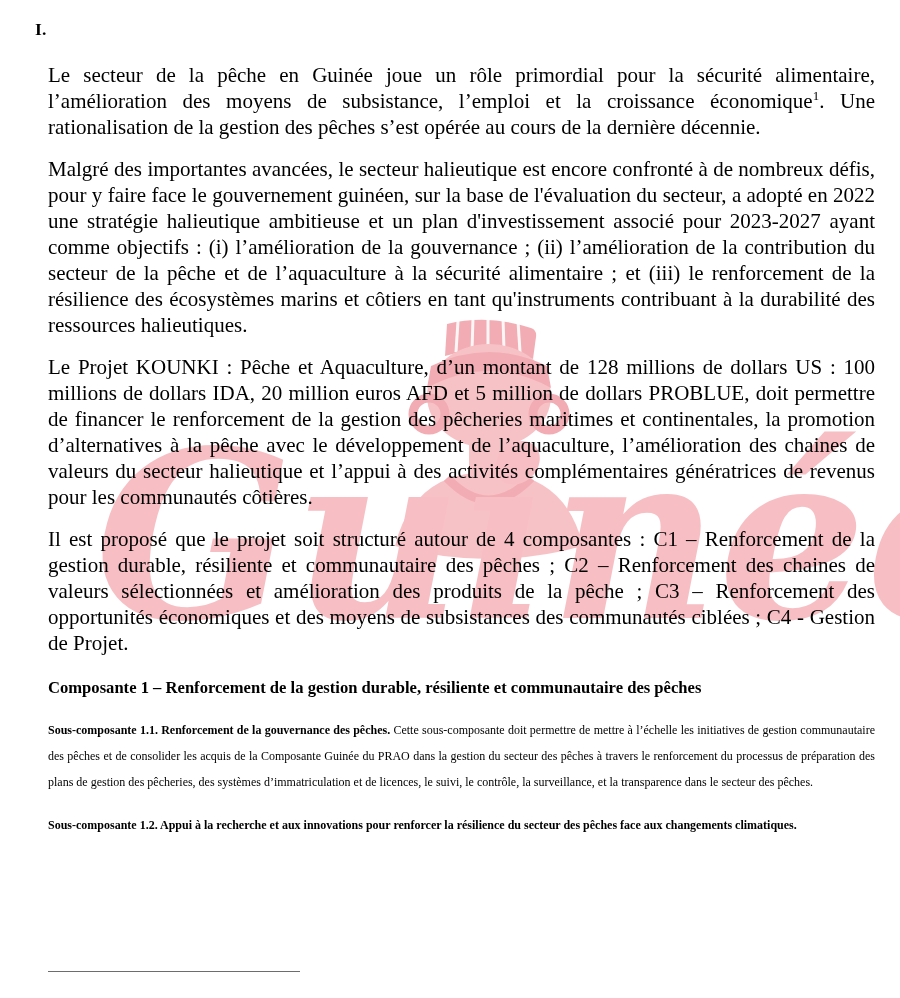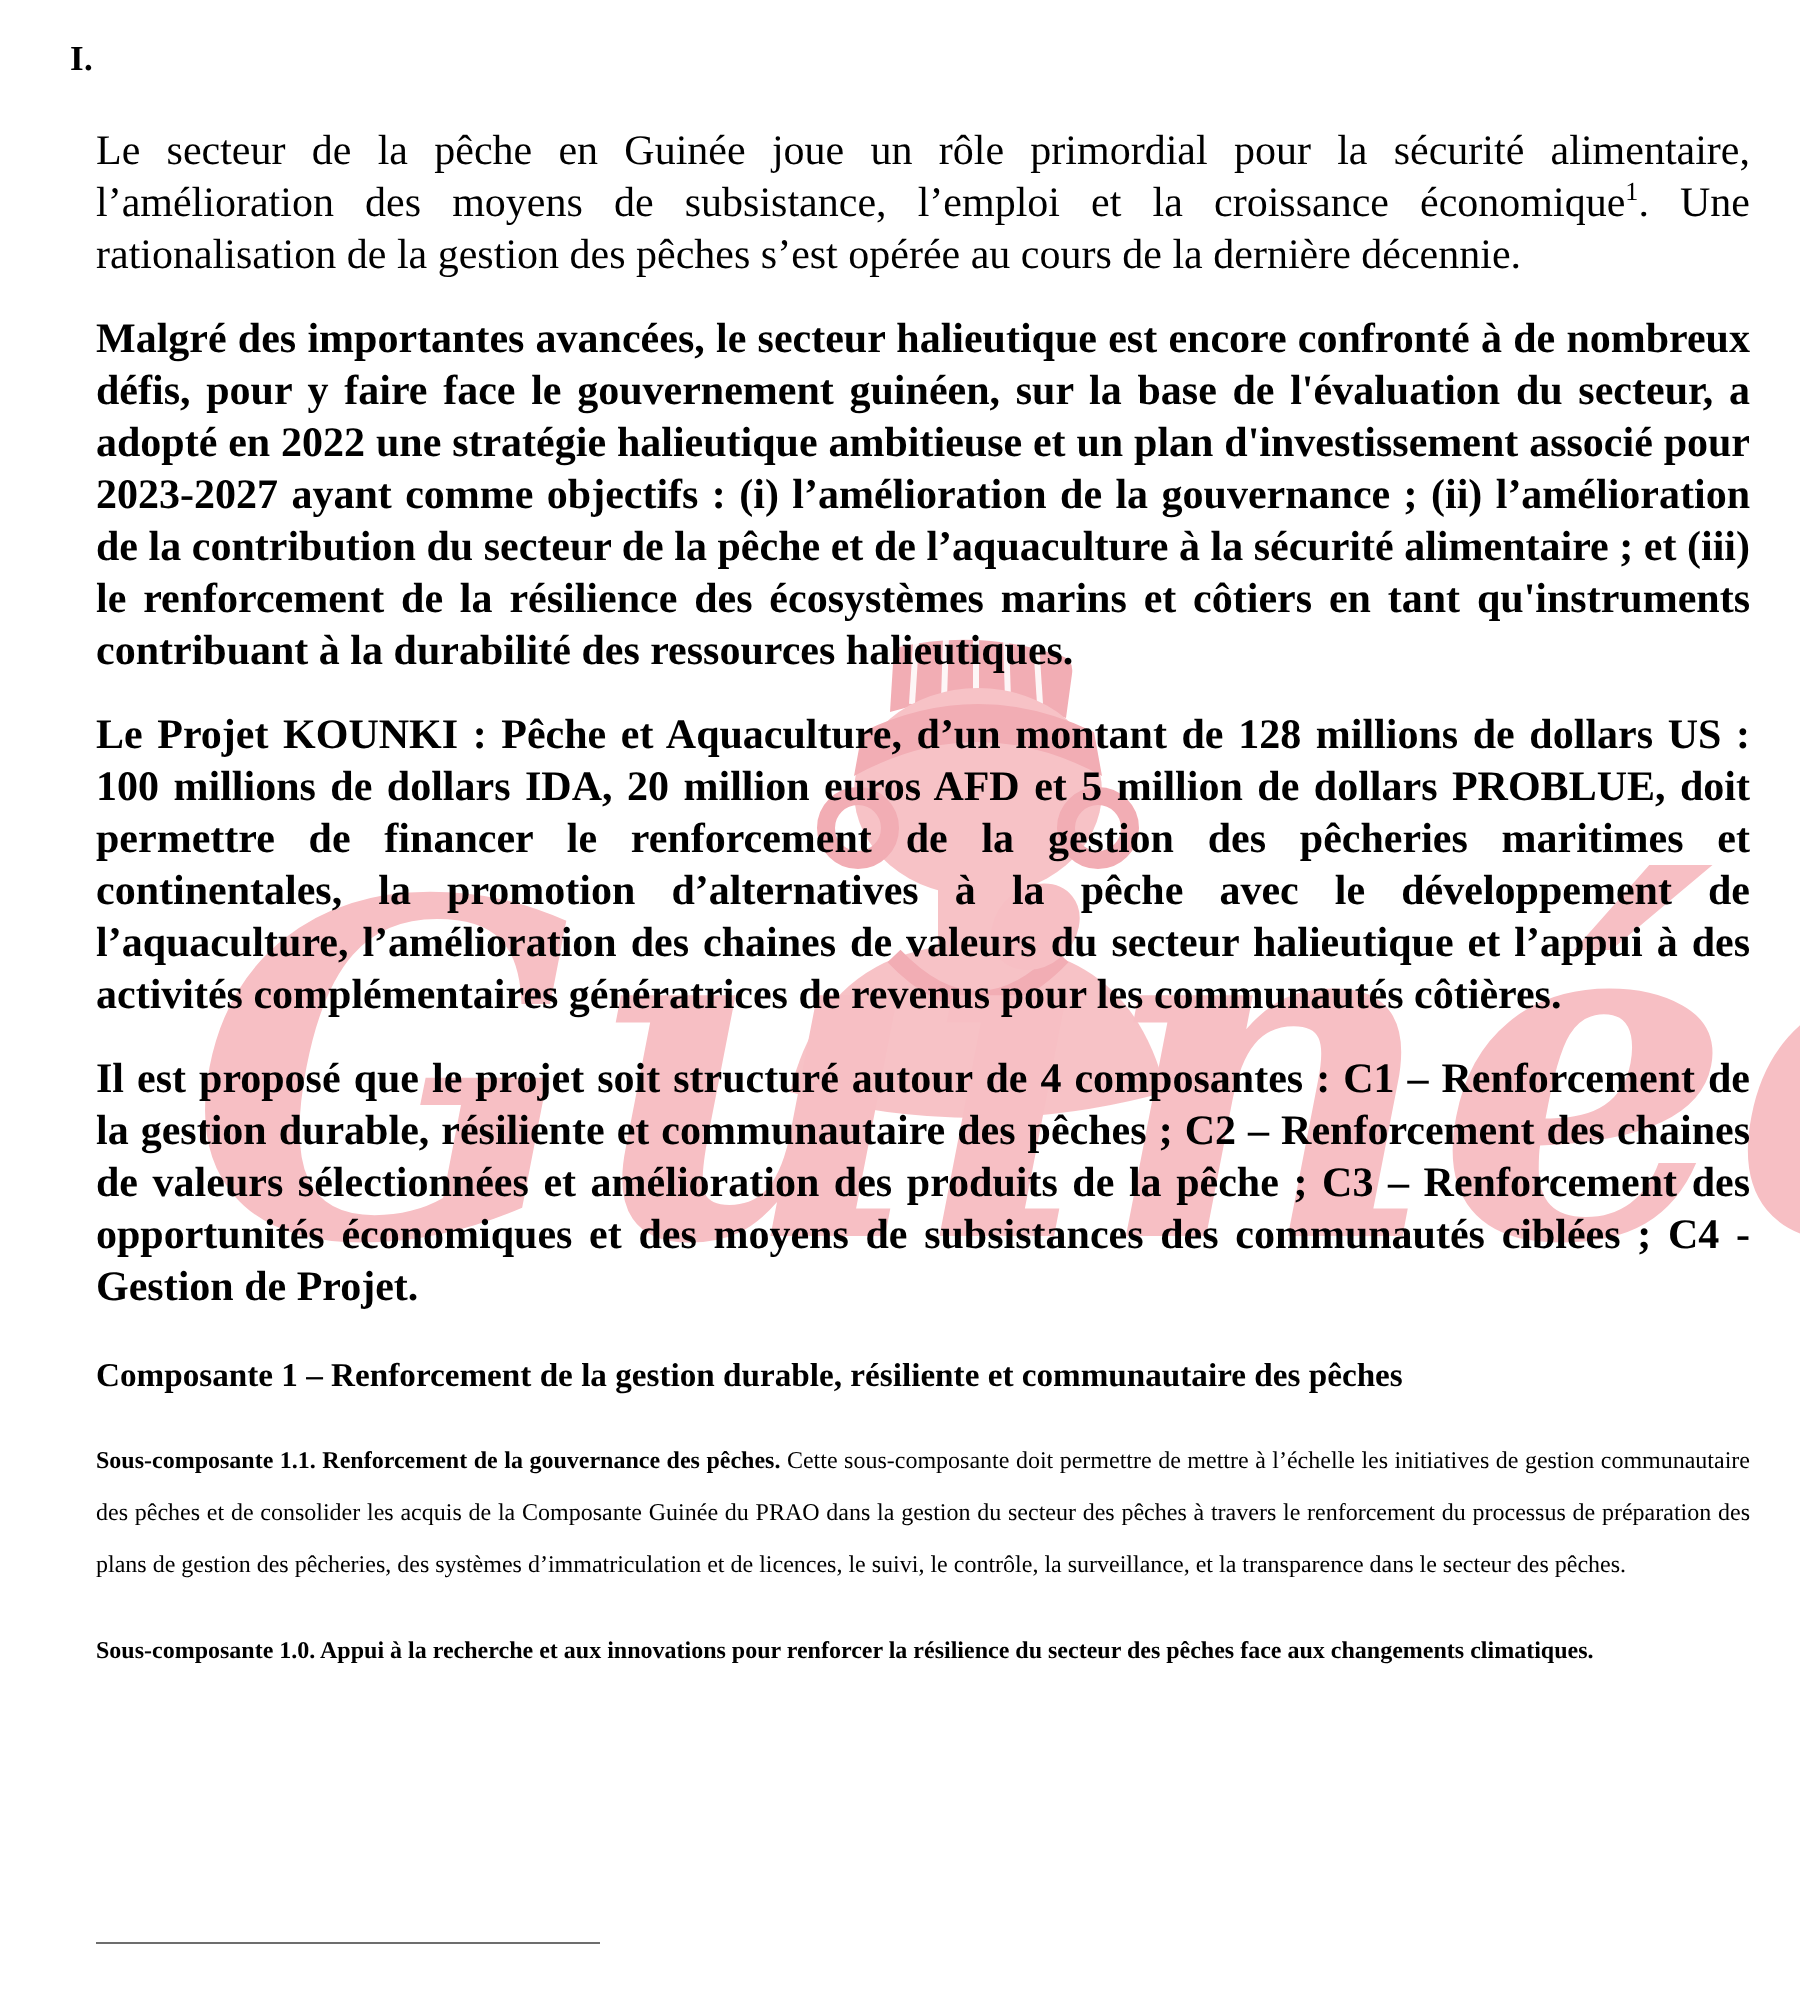--- a/index.html
+++ b/index.html
@@ -76,21 +76,21 @@
     padding: 0;
     font-size: 21px;
     line-height: 26px;
     text-align: justify;
     text-justify: inter-word;
     margin-left: 48px;
     margin-right: 25px;
     hyphens: none;
   }
   .para.first-body { margin-top: 20px; }
-  .para + .para { margin-top: 15px; font-weight: bold; }
+  .para + .para { margin-top: 15px; }
 
   .sup {
     font-size: 0.62em;
     vertical-align: super;
     line-height: 0;
   }
 
   .section-heading {
     margin: 0;
     margin-left: 48px;
@@ -173,19 +173,19 @@
     <p class="para">Malgré des importantes avancées, le secteur halieutique est encore confronté à de nombreux défis, pour y faire face le gouvernement guinéen, sur la base de l'évaluation du secteur, a adopté en 2022 une stratégie halieutique ambitieuse et un plan d'investissement associé pour 2023-2027 ayant comme objectifs : (i) l’amélioration de la gouvernance ; (ii) l’amélioration de la contribution du secteur de la pêche et de l’aquaculture à la sécurité alimentaire ; et (iii) le renforcement de la résilience des écosystèmes marins et côtiers en tant qu'instruments contribuant à la durabilité des ressources halieutiques.</p>
 
     <p class="para">Le Projet KOUNKI : Pêche et Aquaculture, d’un montant de 128 millions de dollars US : 100 millions de dollars IDA, 20 million euros AFD et 5 million de dollars PROBLUE, doit permettre de financer le renforcement de la gestion des pêcheries maritimes et continentales, la promotion d’alternatives à la pêche avec le développement de l’aquaculture, l’amélioration des chaines de valeurs du secteur halieutique et l’appui à des activités complémentaires génératrices de revenus pour les communautés côtières.</p>
 
     <p class="para">Il est proposé que le projet soit structuré autour de 4 composantes : C1 – Renforcement de la gestion durable, résiliente et communautaire des pêches ; C2 – Renforcement des chaines de valeurs sélectionnées et amélioration des produits de la pêche ; C3 – Renforcement des opportunités économiques et des moyens de subsistances des communautés ciblées ; C4 - Gestion de Projet.</p>
 
     <h2 class="section-heading">Composante 1 – Renforcement de la gestion durable, résiliente et communautaire des pêches</h2>
 
     <p class="subpara"><span class="lead">Sous-composante 1.1. Renforcement de la gouvernance des pêches.</span><span> Cette sous-composante doit permettre de mettre à l’échelle les initiatives de gestion communautaire des pêches et de consolider les acquis de la Composante Guinée du PRAO dans la gestion du secteur des pêches à travers le renforcement du processus de préparation des plans de gestion des pêcheries, des systèmes d’immatriculation et de licences, le suivi, le contrôle, la surveillance, et la transparence dans le secteur des pêches.</span></p>
 
-    <p class="subpara all-bold"><span>Sous-composante 1.0. Appui à la recherche et aux innovations pour renforcer la résilience du secteur des pêches face aux changements climatiques.</span></p>
+    <p class="subpara all-bold"><span>Sous-composante 1.2. Appui à la recherche et aux innovations pour renforcer la résilience du secteur des pêches face aux changements climatiques.</span></p>
 
   </div>
 
   <div class="footnote-rule"></div>
 
 </div>
 
 </body></html>

